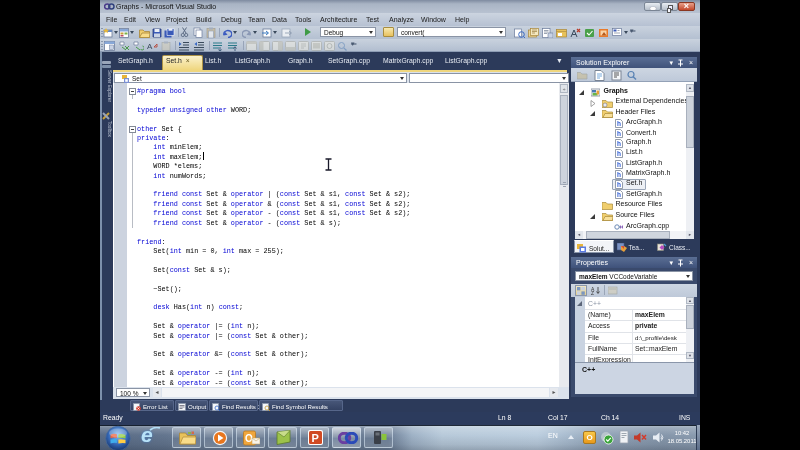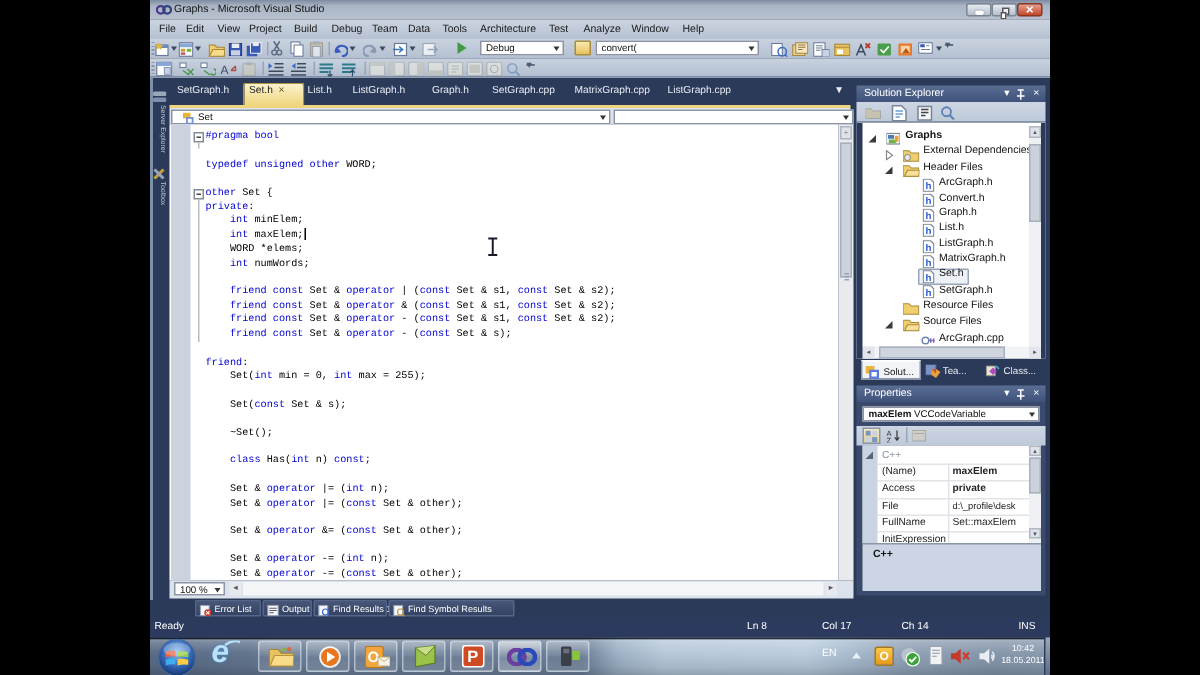--- a/index.html
+++ b/index.html
@@ -322,21 +322,21 @@
     <span class="k">friend const</span> Set &amp; <span class="k">operator</span> - (<span class="k">const</span> Set &amp; s1, <span class="k">const</span> Set &amp; s2);
     <span class="k">friend const</span> Set &amp; <span class="k">operator</span> - (<span class="k">const</span> Set &amp; s);
 
 <span class="k">friend</span>:
     Set(<span class="k">int</span> min = 0, <span class="k">int</span> max = 255);
 
     Set(<span class="k">const</span> Set &amp; s);
 
     ~Set();
 
-    <span class="k">class</span> Has(<span class="k">int</span> n) <span class="k">const</span>;
+    <span class="k">desk</span> Has(<span class="k">int</span> n) <span class="k">const</span>;
 
     Set &amp; <span class="k">operator</span> |= (<span class="k">int</span> n);
     Set &amp; <span class="k">operator</span> |= (<span class="k">const</span> Set &amp; other);
 
     Set &amp; <span class="k">operator</span> &amp;= (<span class="k">const</span> Set &amp; other);
 
     Set &amp; <span class="k">operator</span> -= (<span class="k">int</span> n);
     Set &amp; <span class="k">operator</span> -= (<span class="k">const</span> Set &amp; other);</div>
 <div class="abs" style="left:102.5px;top:152.3px;width:1px;height:8px;background:#000;"></div>
 <svg class="abs" style="left:224px;top:158px" width="9" height="13" viewBox="0 0 9 13">

